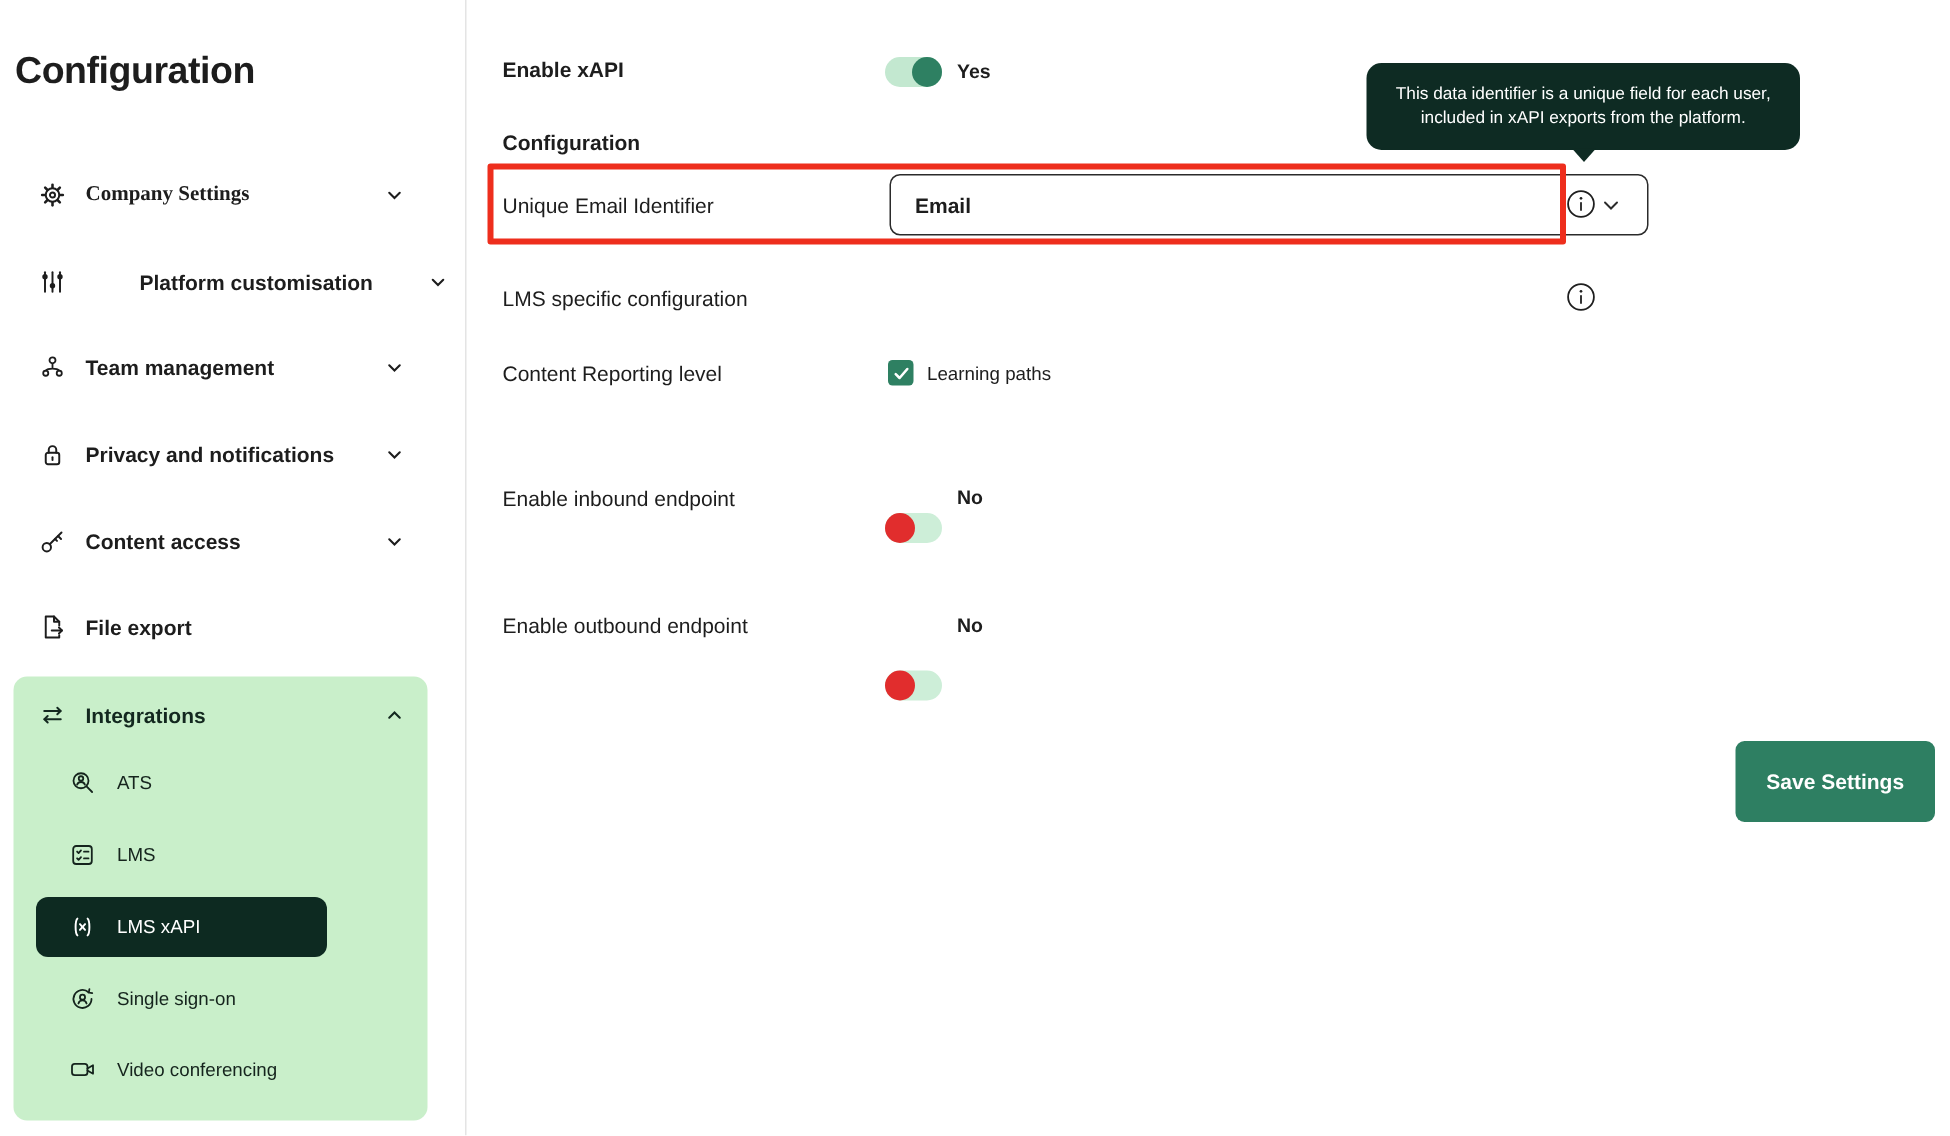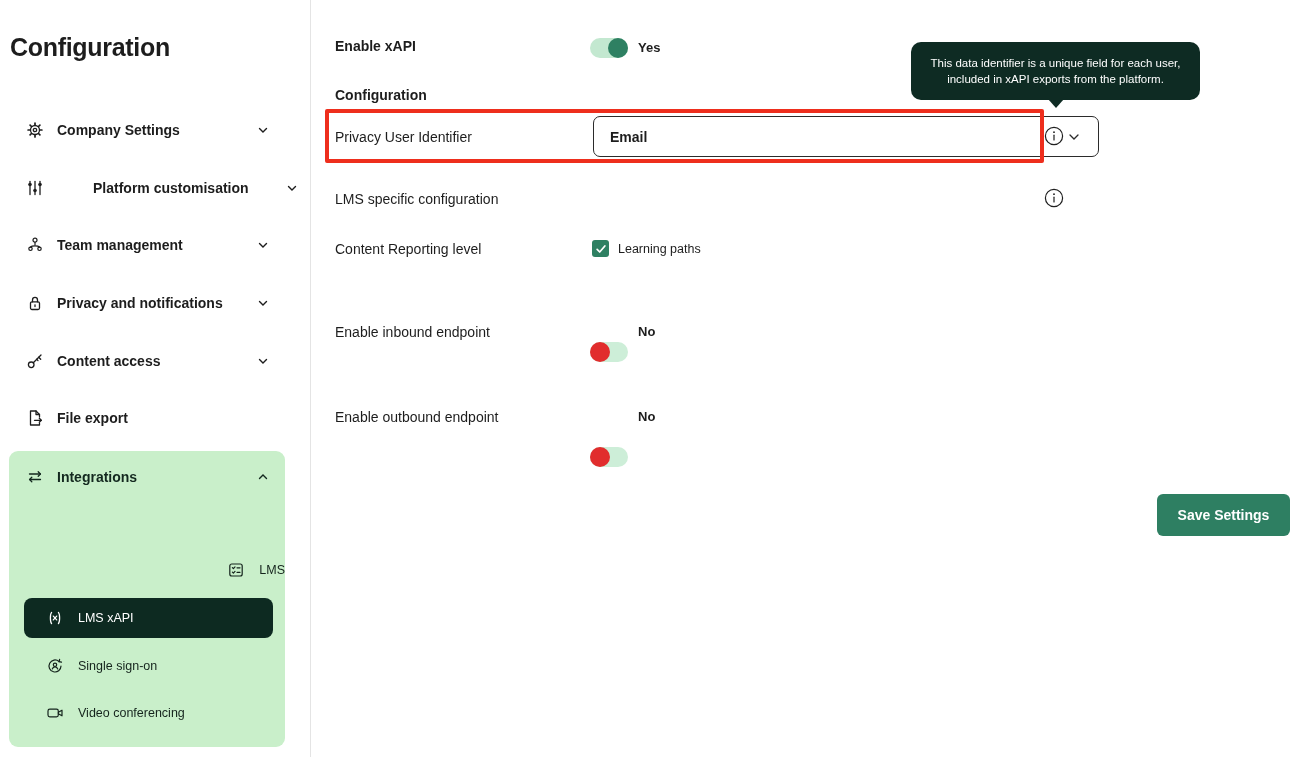--- a/index.html
+++ b/index.html
@@ -23,21 +23,21 @@
   .int-head { position:absolute; left:0; top:10px; width:276px; height:32px; display:flex; align-items:center;
     padding-left:17px; padding-right:15px; cursor:pointer; }
   .int-head .icon { width:18px; height:18px; color:#13281f; }
   .int-head .nav-label { margin-left:13px; font-size:14px; font-weight:700; color:#13281f; }
   .int-head .chev { margin-left:auto; width:14px; height:14px; color:#13281f; }
 
   .sub-item { position:absolute; left:0; width:276px; height:32px; display:flex; align-items:center;
     padding-left:37px; cursor:pointer; }
   .sub-item .icon { width:18px; height:18px; flex:0 0 18px; color:#15241d; }
   .sub-item .sub-label { margin-left:14px; font-size:12.5px; color:#15241d; white-space:nowrap; }
-  .sub-item.selected { left:15px; width:249px; height:40px; background:#0d2a21; border-radius:8px; padding-left:22px; }
+  .sub-item.selected { left:15px; width:194px; height:40px; background:#0d2a21; border-radius:8px; padding-left:22px; }
   .sub-item.selected .icon { color:#ffffff; }
   .sub-item.selected .sub-label { color:#ffffff; }
 
   
   .abs { position:absolute; }
   .field-label { font-size:14px; font-weight:400; color:#1d1d1d; line-height:20px; white-space:nowrap; }
   .bold-label { font-size:14px; font-weight:700; color:#1d1d1d; line-height:20px; white-space:nowrap; }
 
   .toggle { width:38px; height:20px; border-radius:10px; position:relative; cursor:pointer; }
   .toggle.on  { background:#c3e8d0; }
@@ -60,35 +60,35 @@
     background:#ffffff; display:flex; align-items:center; padding:0 16px; cursor:pointer; }
   .dropdown .dd-value { font-size:14px; font-weight:700; color:#1d1d1d; }
   .dropdown .dd-chev { margin-left:auto; width:16px; height:16px; color:#2b2b2b; }
 
   .info { width:20px; height:20px; color:#1f1f1f; cursor:pointer; }
 
   .checkbox { left:592px; top:240px; width:17px; height:17px; background:#2e8062; border-radius:3px;
     display:flex; align-items:center; justify-content:center; cursor:pointer; }
   .cb-label { font-size:12.5px; color:#1d1d1d; line-height:16px; }
 
-  .save-btn { left:1157px; top:494px; width:133px; height:42px; background:#2e7f62; border:none;
+  .save-btn { left:1157px; top:494px; width:133px; height:54px; background:#2e7f62; border:none;
     border-radius:6px; color:#ffffff; font-family:"Liberation Sans", sans-serif;
     font-size:14px; font-weight:700; cursor:pointer; }
 
   svg { display:block; }
 </style>
 </head>
 <body>
 
 <div class="page">
 
   <aside class="sidebar">
     <div class="side-title">Configuration</div>
 
-    <div class="nav-item" style="top:112px;">
+    <div class="nav-item" style="top:112px;font-family:Liberation Serif, serif;">
       <span class="icon">
         <svg width="18" height="18" viewBox="0 0 18 18" fill="none" stroke="currentColor" stroke-width="1.3" stroke-linecap="round">
           <circle cx="9" cy="9" r="4.5"></circle>
             <circle cx="9" cy="9" r="1.7"></circle>
           <g stroke-width="1.7">
             <path d="M9 2.1 V4"></path>
               <path d="M9 14 V15.9"></path>
               <path d="M2.1 9 H4"></path>
               <path d="M14 9 H15.9"></path>
             <path d="M4.1 4.1 L5.5 5.5"></path>
@@ -199,22 +199,33 @@
           </svg>
         </span>
         <span class="nav-label">Integrations</span>
         <span class="chev">
           <svg width="14" height="14" viewBox="0 0 14 14" fill="none" stroke="currentColor" stroke-width="1.4" stroke-linecap="round">
               <polyline points="3.5,8.5 7,5 10.5,8.5"></polyline>
             </svg>
         </span>
       </div>
 
-
-      <div class="sub-item" style="top:103px;justify-content:flex-end;">
+      <div class="sub-item" style="top:55px;">
+        <span class="icon">
+          <svg width="18" height="18" viewBox="0 0 18 18" fill="none" stroke="currentColor" stroke-width="1.2" stroke-linecap="round">
+            <circle cx="8" cy="7.5" r="5"></circle>
+              <path d="M11.7 11.3 L15.4 15"></path>
+            <circle cx="8" cy="6" r="1.5"></circle>
+              <path d="M5.4 10.1 a2.8 2.8 0 0 1 5.2 0"></path>
+          </svg>
+        </span>
+        <span class="sub-label">ATS</span>
+      </div>
+
+      <div class="sub-item" style="top:103px;">
         <span class="icon">
           <svg width="18" height="18" viewBox="0 0 18 18" fill="none" stroke="currentColor" stroke-width="1.2" stroke-linecap="round" stroke-linejoin="round">
             <rect x="2.8" y="3" width="12.4" height="12" rx="2"></rect>
             <path d="M5.4 6.7 l1 1 L8 5.9"></path>
               <path d="M10 6.8 H13"></path>
             <path d="M5.4 11.2 l1 1 L8 10.4"></path>
               <path d="M10 11.3 H13"></path>
           </svg>
         </span>
         <span class="sub-label">LMS</span>
@@ -267,21 +278,21 @@
     <div class="abs toggle-value" style="left:638px; top:40px;">Yes</div>
 
     <div class="abs tooltip">
       <span>This data identifier is a unique field for each user, included in xAPI exports from the platform.</span>
     </div>
 
     <div class="abs bold-label" style="left:335px; top:85px;">Configuration</div>
 
     <div class="abs highlight-box"></div>
 
-    <div class="abs field-label" style="left:335px; top:127px;">Privacy User Identifier</div>
+    <div class="abs field-label" style="left:335px; top:127px;">Unique Email Identifier</div>
     <div class="abs dropdown" style="top:116px;">
       <span class="dd-value">Email</span>
       <span class="dd-chev">
         <svg width="16" height="16" viewBox="0 0 16 16" fill="none" stroke="currentColor" stroke-width="1.3" stroke-linecap="round">
             <polyline points="4,6 8,10 12,6"></polyline>
           </svg>
       </span>
     </div>
     <span class="abs info" style="left:1044px; top:126px;">
       <svg width="20" height="20" viewBox="0 0 20 20" fill="none" stroke="currentColor" stroke-width="1.2" stroke-linecap="round">

